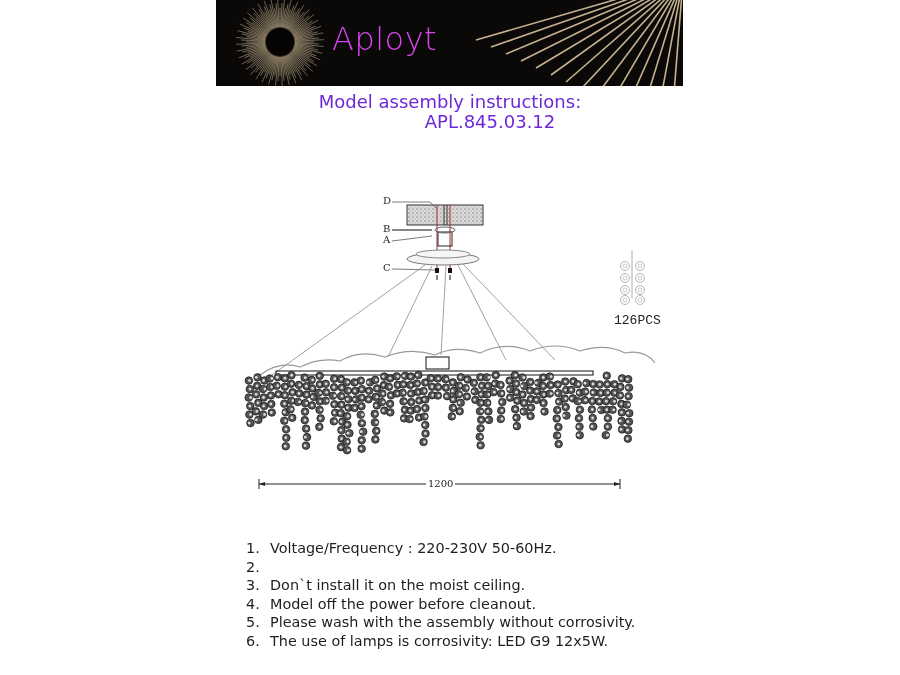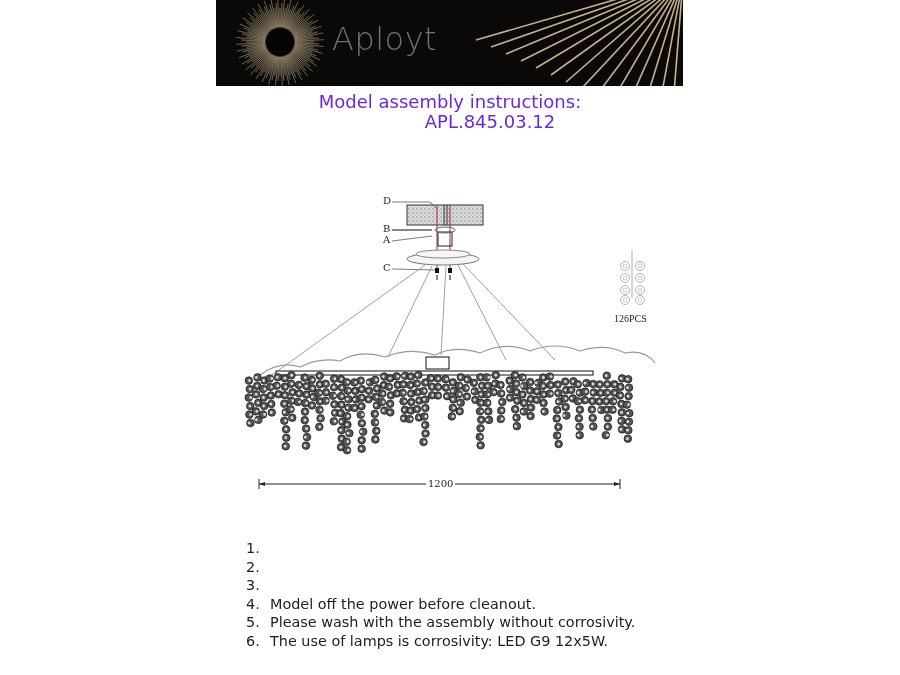--- a/index.html
+++ b/index.html
@@ -7,32 +7,32 @@
       width: 900px; height: 675px; background: #ffffff; position: relative; overflow: hidden;
       font-family: "DejaVu Sans", sans-serif; color: #1a1a1a;
     }
     .banner {
       position: absolute; left: 216px; top: 0; width: 467px; height: 86px;
       background: #0b0908; overflow: hidden;
     }
     .banner svg { position: absolute; left: 0; top: 0; }
     .brand {
       position: absolute; left: 116px; top: 20px; font-family: "DejaVu Sans", sans-serif;
-      font-weight: 200; font-size: 32px; color: #737373; letter-spacing: 0.5px;
+      font-weight: 200; font-size: 32px; color: #d946ef; letter-spacing: 0.5px;
     }
     .title {
       position: absolute; left: 0; width: 900px; text-align: center;
       font-size: 18px; color: #6d28d9; line-height: 20px;
     }
     .title.l1 { top: 92px; }
     .title.l2 { top: 112px; padding-left: 40px; }
     .diagram { position: absolute; left: 0; top: 0; }
     .pcs-label {
-      position: absolute; left: 614px; top: 313px; font-family: Liberation Serif, serif;
-      font-size: 10px; color: #222;
+      position: absolute; left: 614px; top: 313px; font-family: Liberation Mono, monospace;
+      font-size: 13px; color: #222;
     }
     .letter {
       position: absolute; font-family: "DejaVu Serif", serif; font-size: 10px; color: #222;
     }
     .dim-label {
       position: absolute; left: 426px; top: 478px; font-family: "DejaVu Serif", serif;
       font-size: 10px; color: #222; background: #fff; padding: 0 2px; text-align: center;
     }
     .instructions {
       position: absolute; left: 246px; top: 539px; margin: 0; padding: 0; list-style: none;
@@ -864,26 +864,28 @@
 <div class="letter" style="left:383px;top:195px;">D</div>
 <div class="letter" style="left:383px;top:223px;">B</div>
 <div class="letter" style="left:383px;top:234px;">A</div>
 <div class="letter" style="left:383px;top:262px;">C</div>
 <div class="pcs-label">126PCS</div>
 <div class="dim-label">1200</div>
 
 <ol class="instructions">
   <li>
       <span class="num">1.</span>
+      <span>Voltage/Frequency : 220-230V 50-60Hz.</span>
     </li>
   <li>
       <span class="num">2.</span>
     </li>
   <li>
       <span class="num">3.</span>
+      <span>Don`t install it on the moist ceiling.</span>
     </li>
   <li>
       <span class="num">4.</span>
       <span>Model off the power before cleanout.</span>
     </li>
   <li>
       <span class="num">5.</span>
       <span>Please wash with the assembly without corrosivity.</span>
     </li>
   <li>

